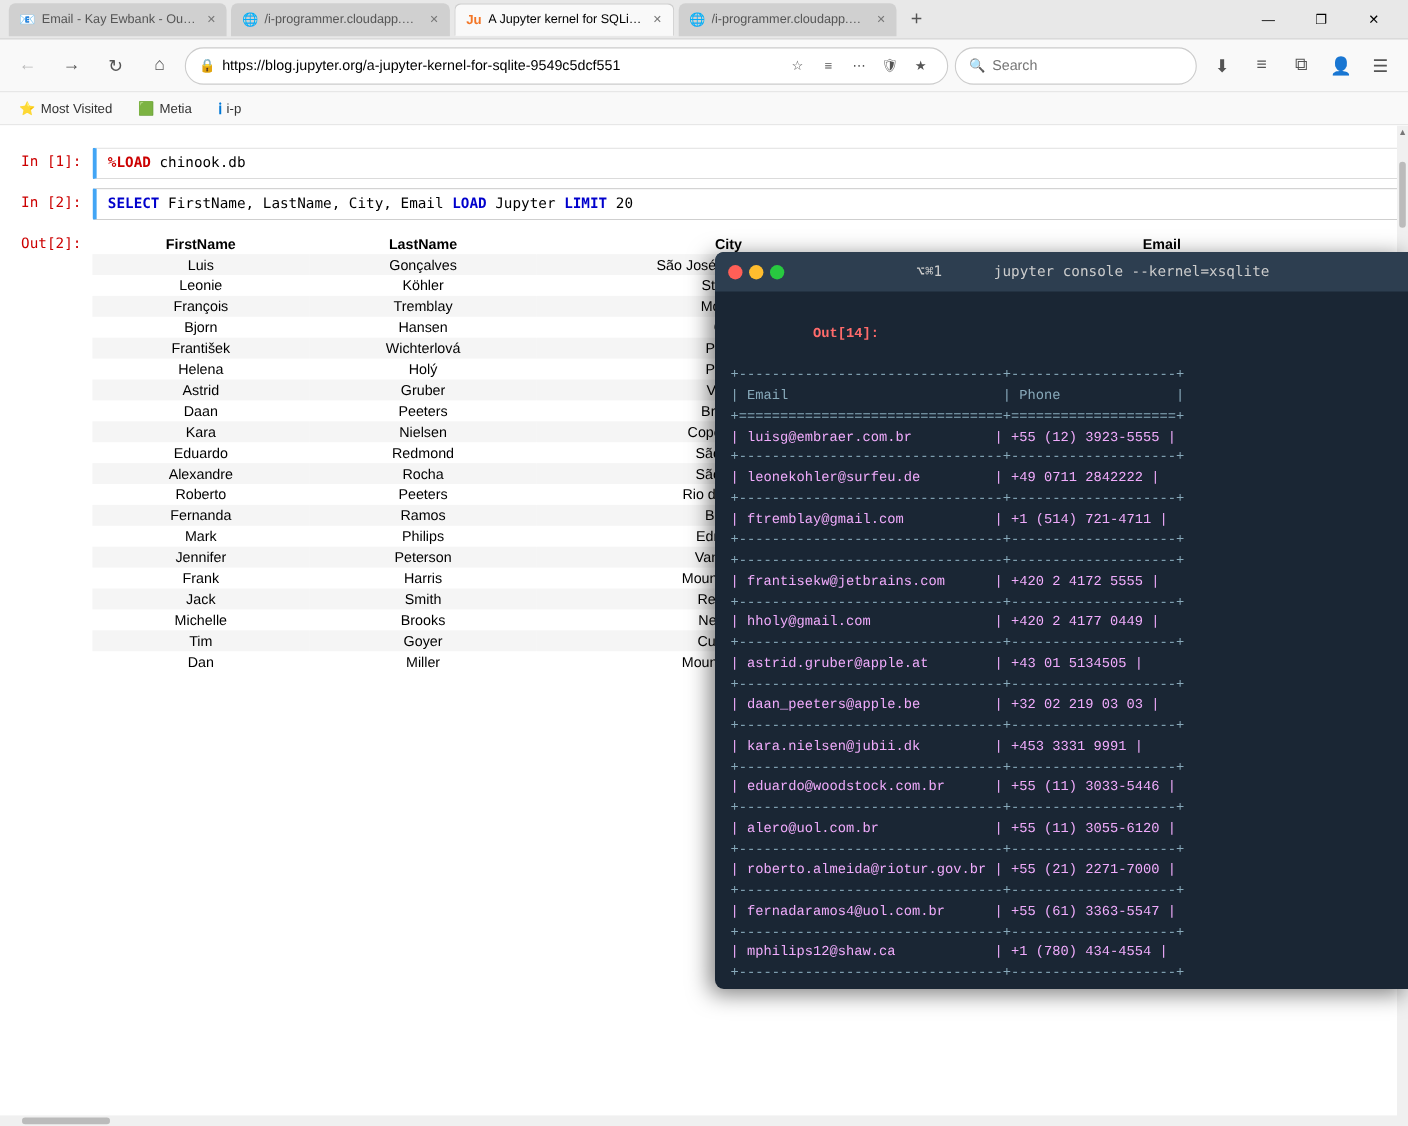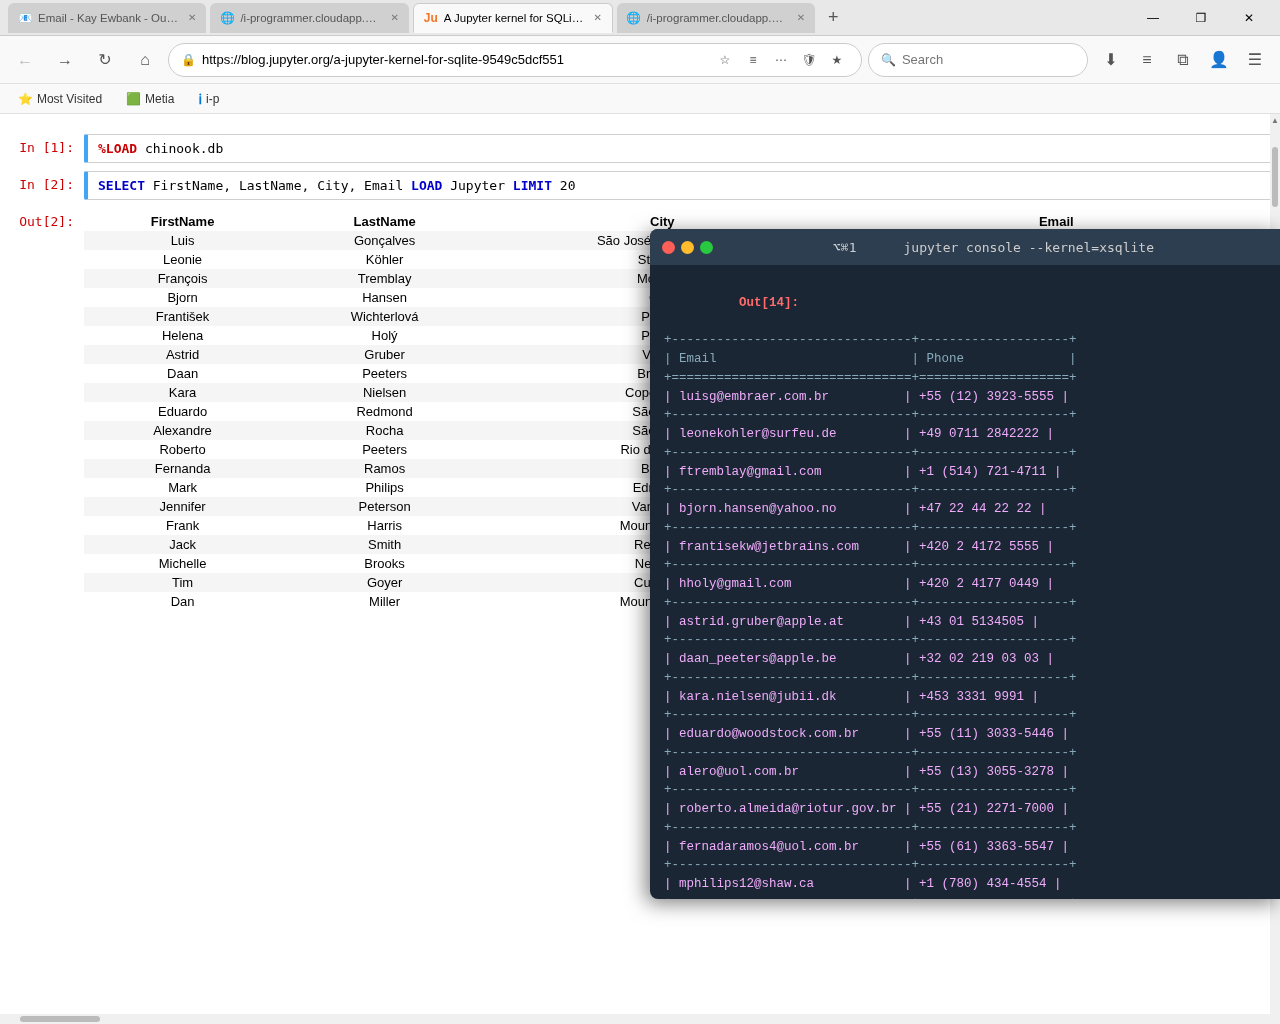--- a/index.html
+++ b/index.html
@@ -345,35 +345,34 @@
         <div class="term-line term-header-line">+--------------------------------+--------------------+</div>
         <div class="term-line term-header-line">| Email                          | Phone              |</div>
         <div class="term-line term-header-line">+================================+====================+</div>
         <div id="terminal-rows">
             <div class="term-line term-data-line">| luisg@embraer.com.br          | +55 (12) 3923-5555 |</div>
             <div class="term-line term-header-line">+--------------------------------+--------------------+</div>
             <div class="term-line term-data-line">| leonekohler@surfeu.de         | +49 0711 2842222 |</div>
             <div class="term-line term-header-line">+--------------------------------+--------------------+</div>
             <div class="term-line term-data-line">| ftremblay@gmail.com           | +1 (514) 721-4711 |</div>
             <div class="term-line term-header-line">+--------------------------------+--------------------+</div>
-            <div class="term-line term-data-line">| bjorn.hansen@yahoo.no         | +47 22 44 22 22 |</div>
             <div class="term-line term-header-line">+--------------------------------+--------------------+</div>
             <div class="term-line term-data-line">| frantisekw@jetbrains.com      | +420 2 4172 5555 |</div>
             <div class="term-line term-header-line">+--------------------------------+--------------------+</div>
             <div class="term-line term-data-line">| hholy@gmail.com               | +420 2 4177 0449 |</div>
             <div class="term-line term-header-line">+--------------------------------+--------------------+</div>
             <div class="term-line term-data-line">| astrid.gruber@apple.at        | +43 01 5134505 |</div>
             <div class="term-line term-header-line">+--------------------------------+--------------------+</div>
             <div class="term-line term-data-line">| daan_peeters@apple.be         | +32 02 219 03 03 |</div>
             <div class="term-line term-header-line">+--------------------------------+--------------------+</div>
             <div class="term-line term-data-line">| kara.nielsen@jubii.dk         | +453 3331 9991 |</div>
             <div class="term-line term-header-line">+--------------------------------+--------------------+</div>
             <div class="term-line term-data-line">| eduardo@woodstock.com.br      | +55 (11) 3033-5446 |</div>
             <div class="term-line term-header-line">+--------------------------------+--------------------+</div>
-            <div class="term-line term-data-line">| alero@uol.com.br              | +55 (13) 3055-3278 |</div>
+            <div class="term-line term-data-line">| alero@uol.com.br              | +55 (11) 3055-6120 |</div>
             <div class="term-line term-header-line">+--------------------------------+--------------------+</div>
             <div class="term-line term-data-line">| roberto.almeida@riotur.gov.br | +55 (21) 2271-7000 |</div>
             <div class="term-line term-header-line">+--------------------------------+--------------------+</div>
             <div class="term-line term-data-line">| fernadaramos4@uol.com.br      | +55 (61) 3363-5547 |</div>
             <div class="term-line term-header-line">+--------------------------------+--------------------+</div>
             <div class="term-line term-data-line">| mphilips12@shaw.ca            | +1 (780) 434-4554 |</div>
             <div class="term-line term-header-line">+--------------------------------+--------------------+</div>
           </div>
 
       </div>

